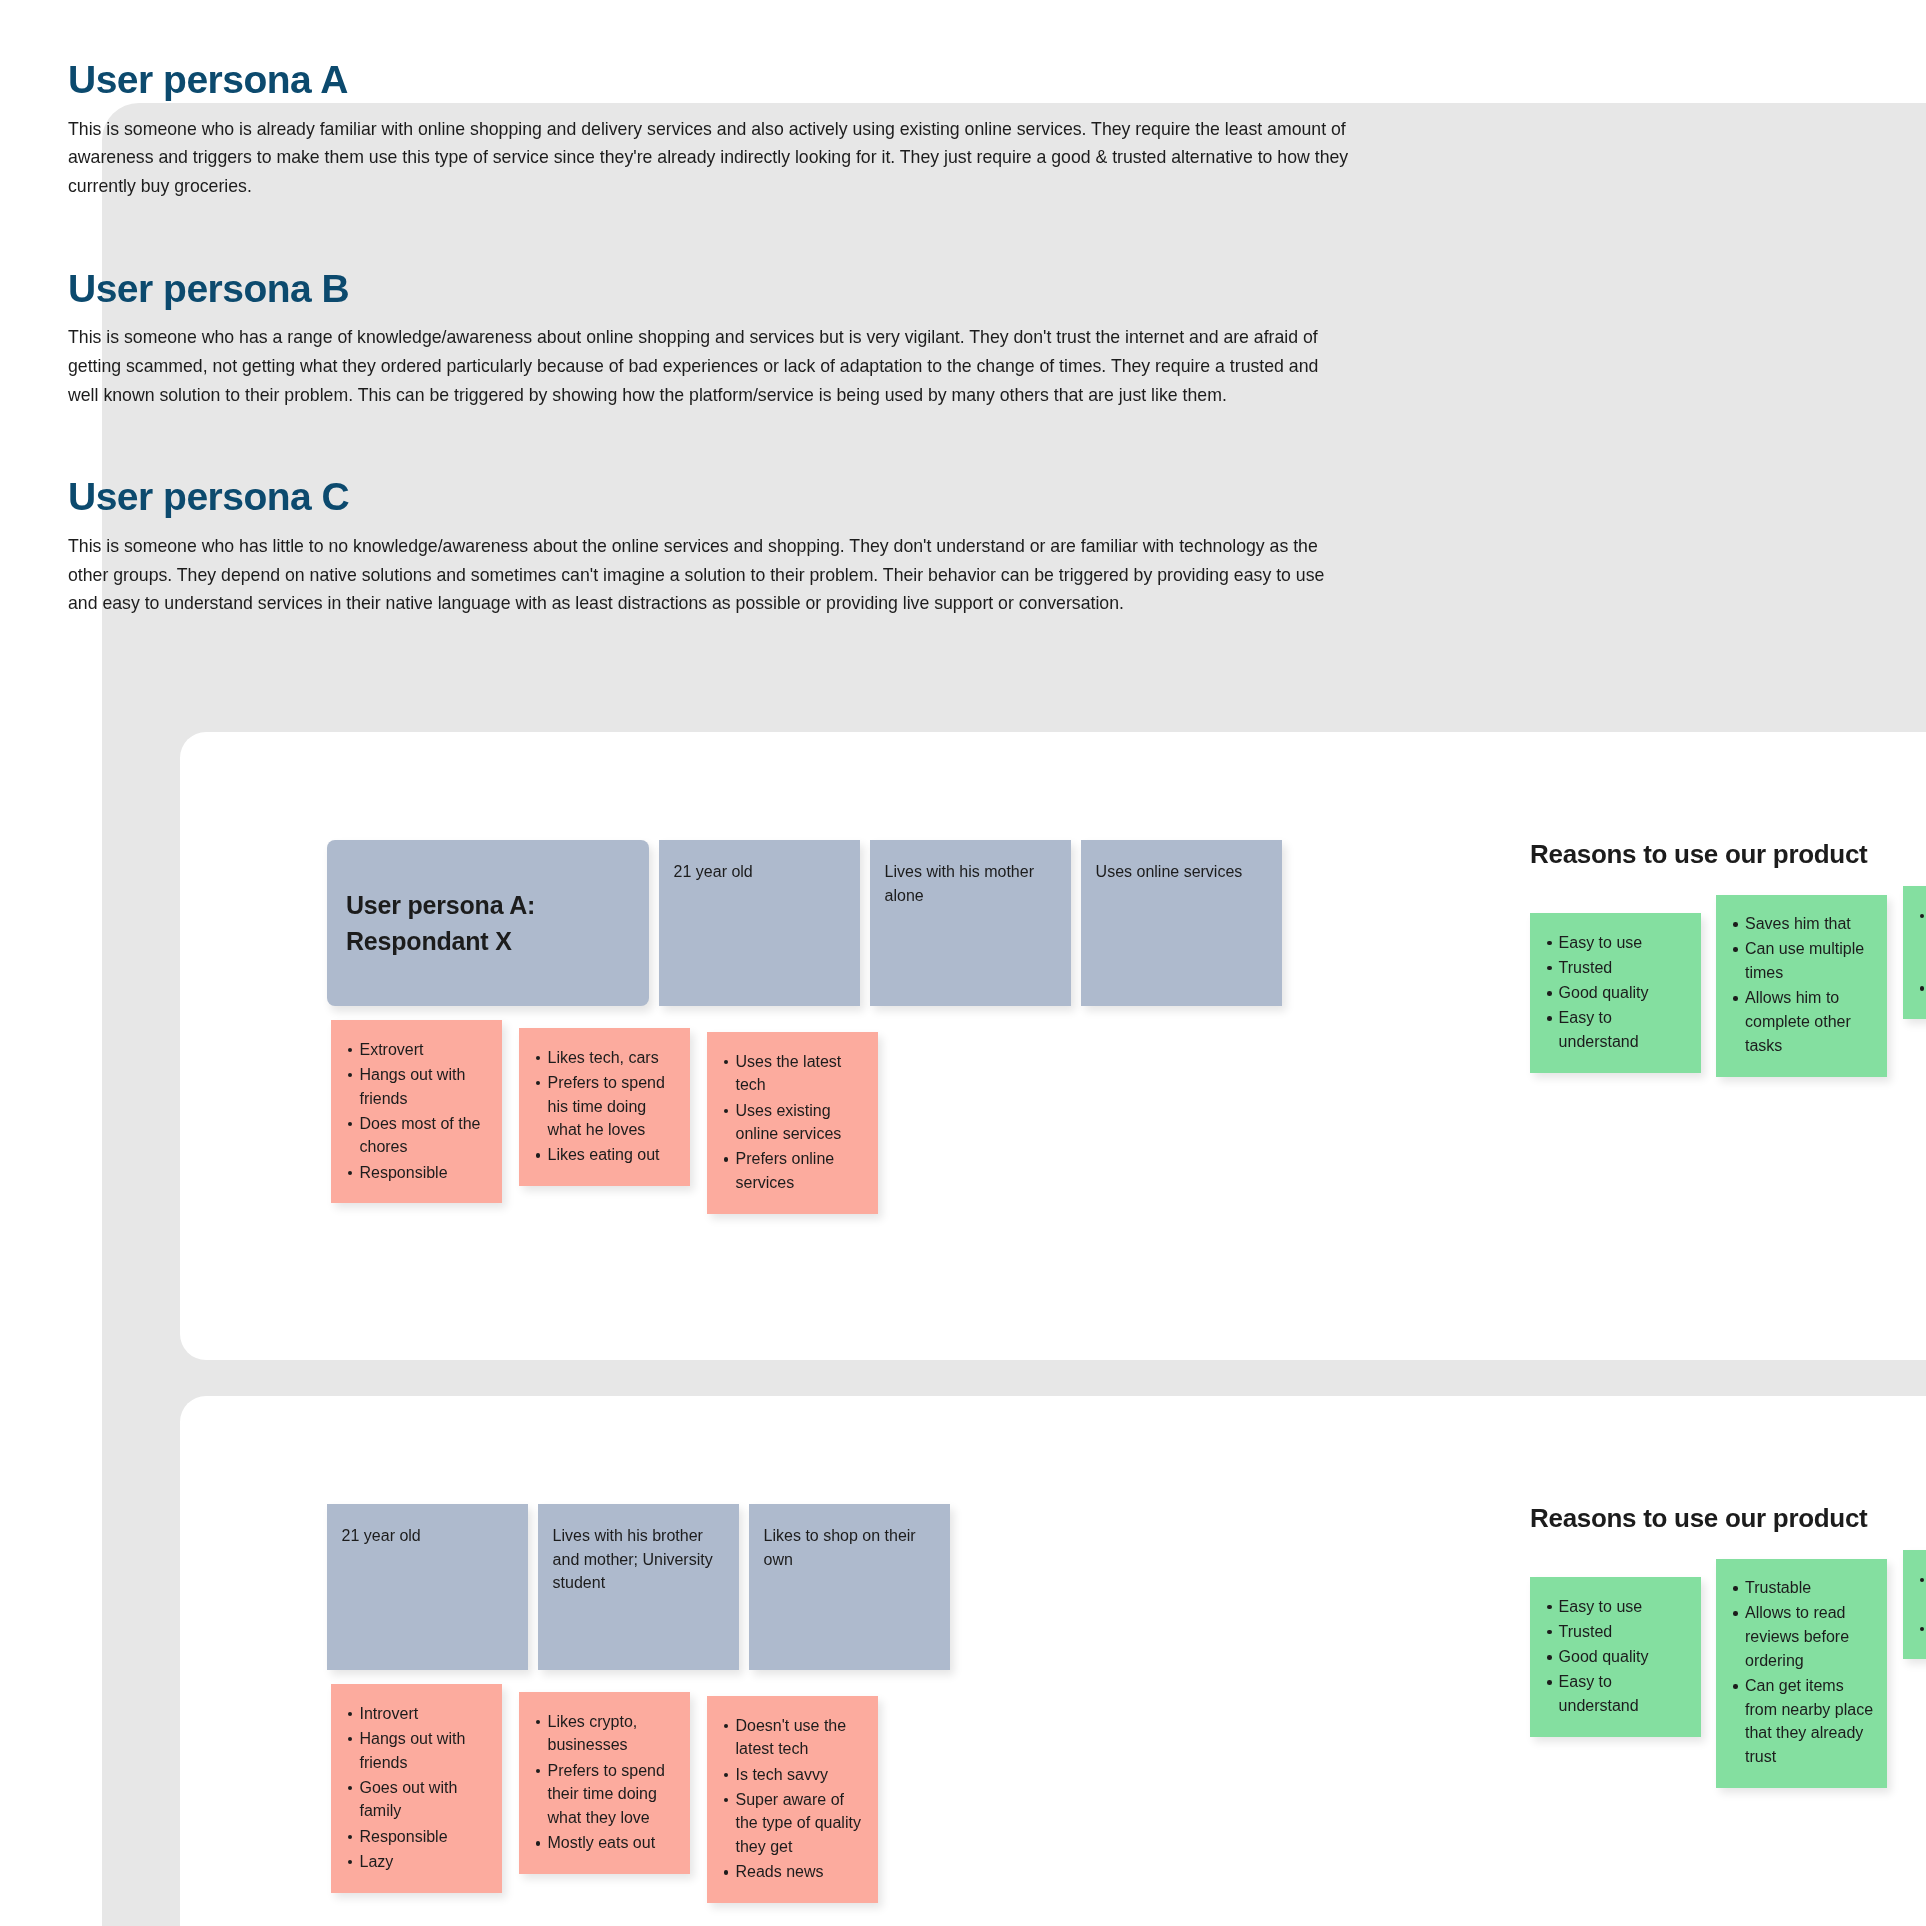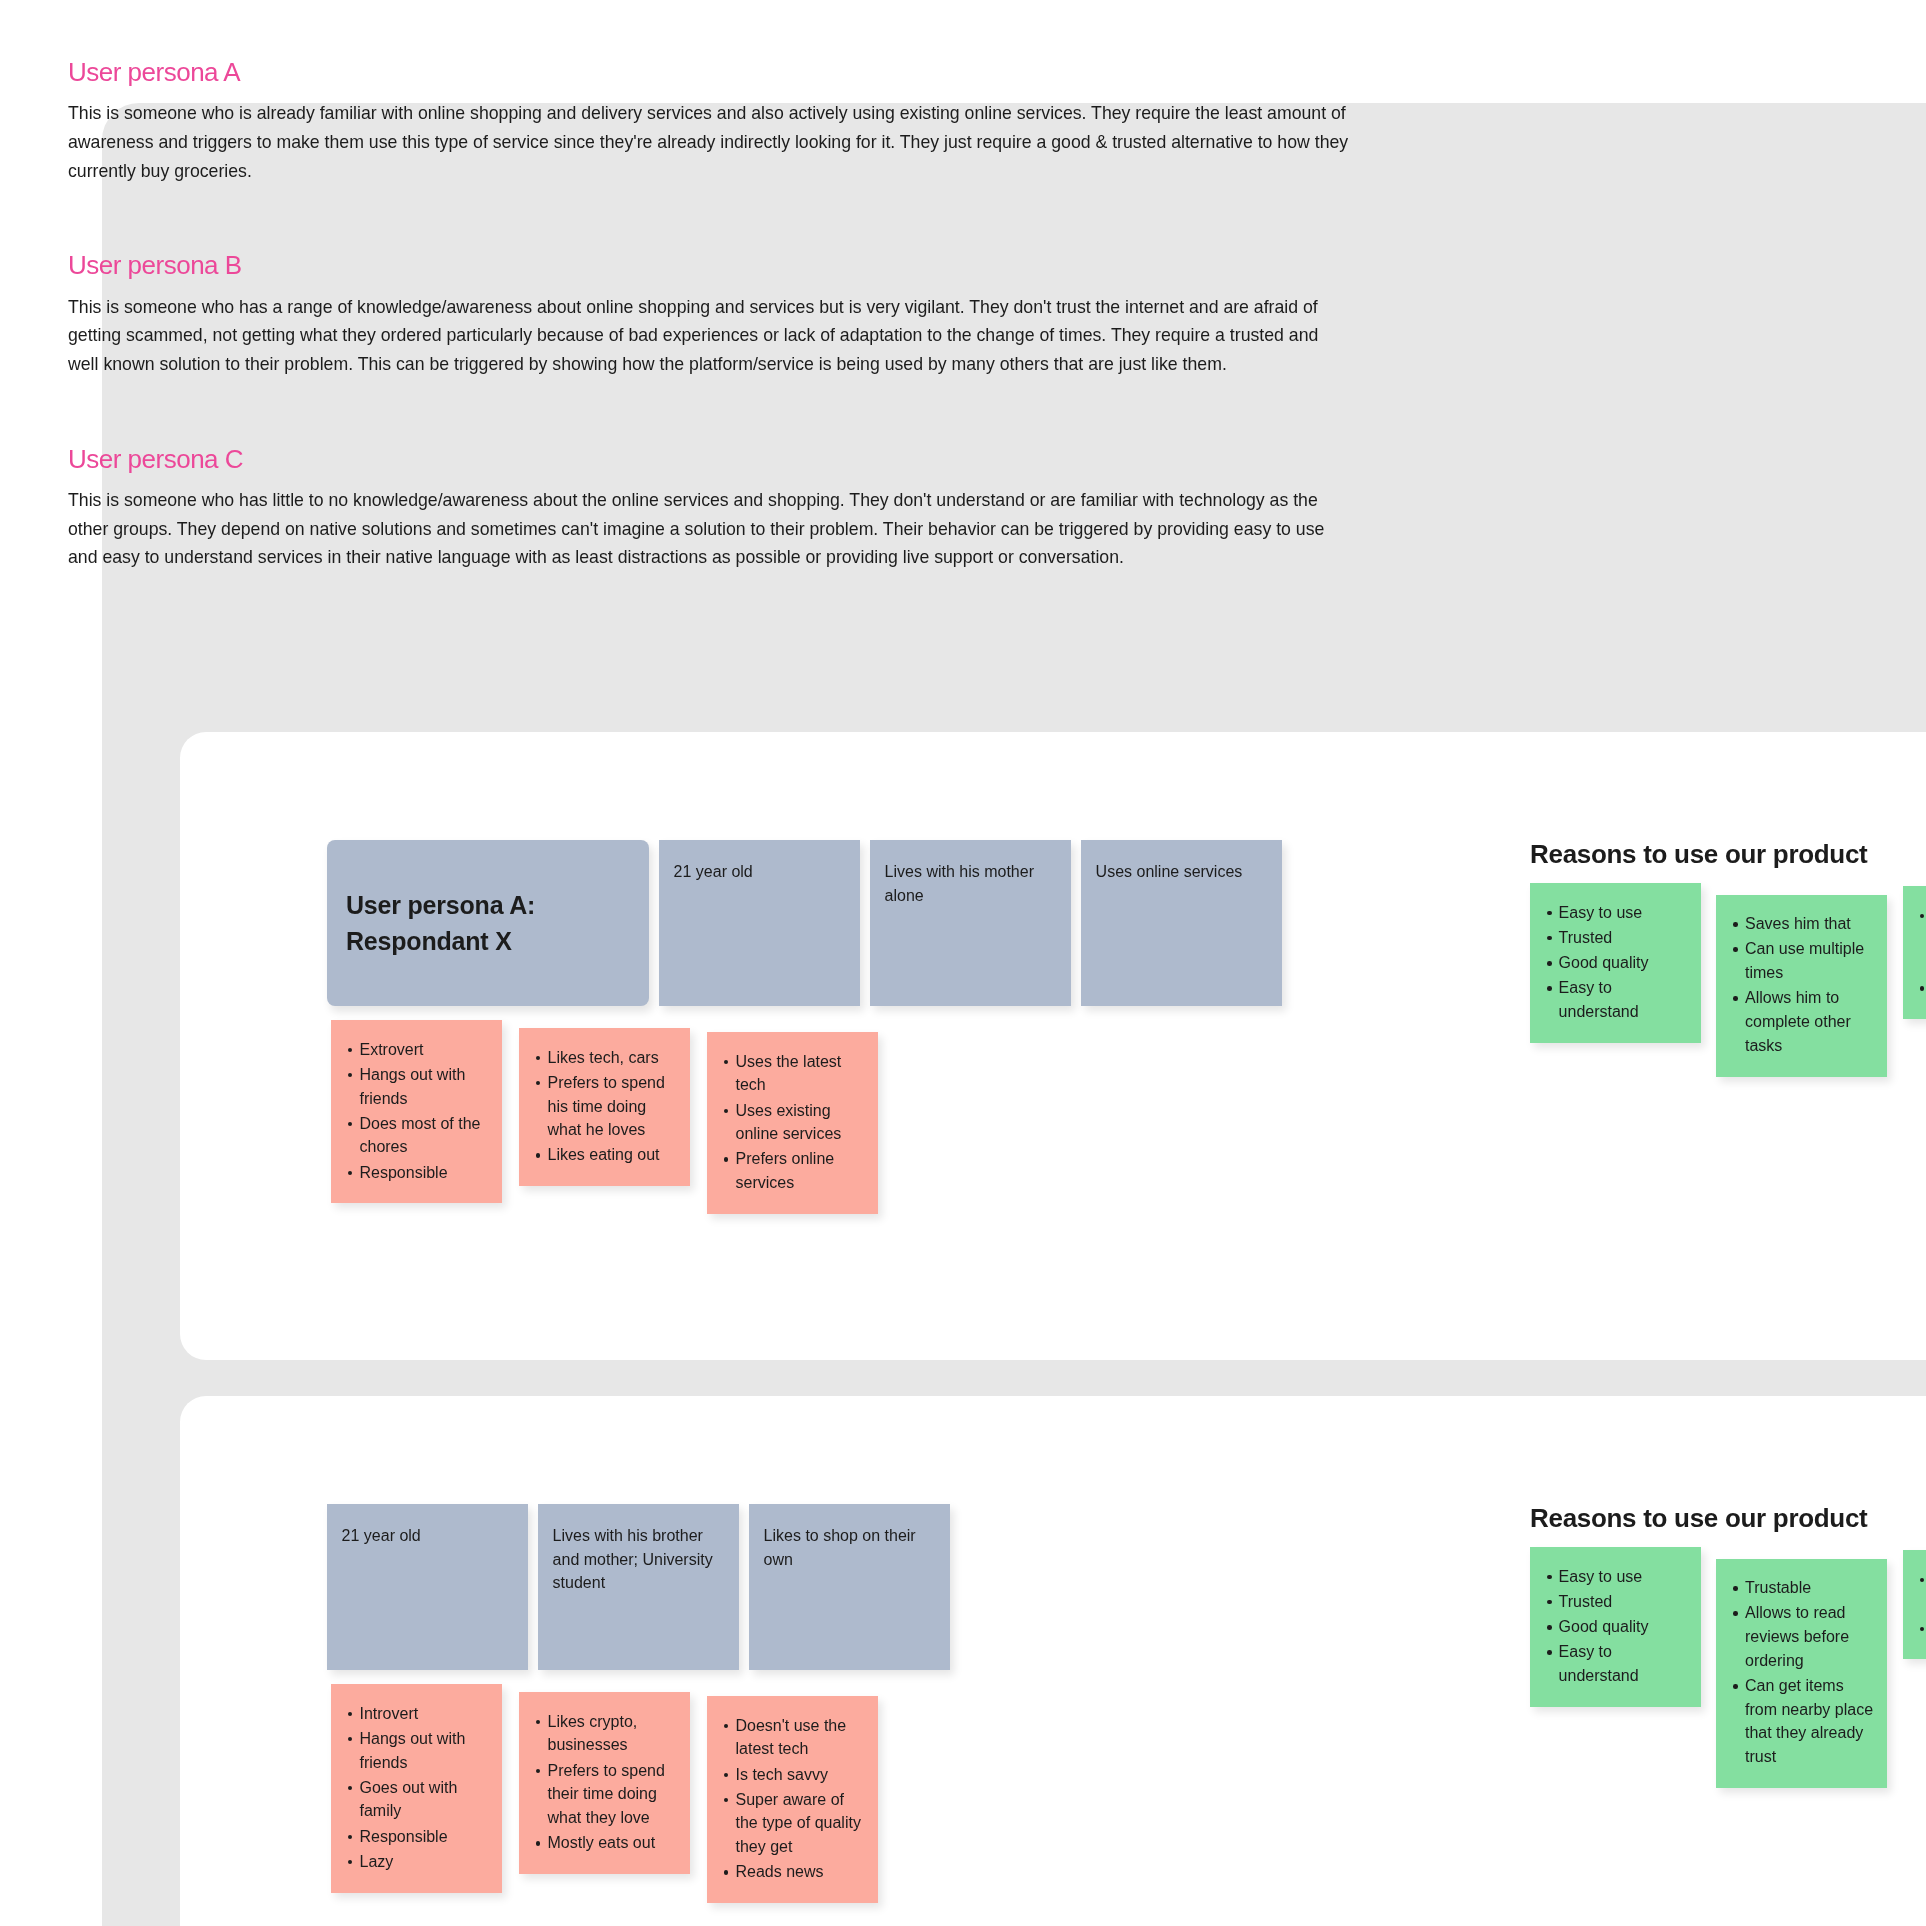--- a/index.html
+++ b/index.html
@@ -32,23 +32,23 @@
   #intro {
     position: absolute;
     left: 68px;
     top: 57px;
     width: 1283px;
   }
   .persona-block { margin-bottom: 65px; }
   .persona-block:last-child { margin-bottom: 14px; }
 
   .persona-heading {
-    font-size: 26px;
-    font-weight: 400;
-    color: #ec4899;
+    font-size: 39px;
+    font-weight: 700;
+    color: #0c4a6e;
     letter-spacing: -0.5px;
     line-height: 1.18;
     margin-bottom: 11.6px;
   }
   .persona-body {
     font-size: 17.7px;
     line-height: 1.62;
     color: #1c1c1c;
     font-weight: 400;
   }
@@ -76,21 +76,21 @@
     display: flex;
     align-items: flex-start;
     gap: 10px;
   }
   .note {
     box-shadow: 3.9px 5.4px 8.5px rgba(0,0,0,0.10);
     padding: 15.4px 13px;
   }
   .note.blue  { background: #aebacd; }
   .note.pink  { background: #fcab9e; }
-  .note.green { background: #84dfa0; }
+  .note.green { background: #84dfa0; margin-top: 30px; }
 
   .note-title {
     width: 322px;
     min-height: 166px;
     display: flex;
     align-items: center;
     padding-left: 19px;
     border-radius: 8px;
   }
   .note-title .title-text {

